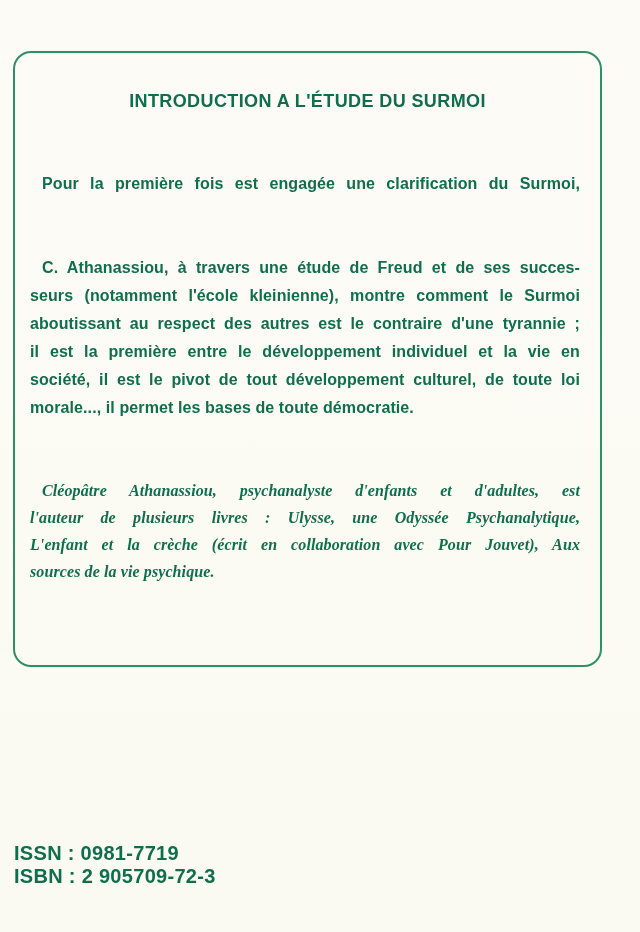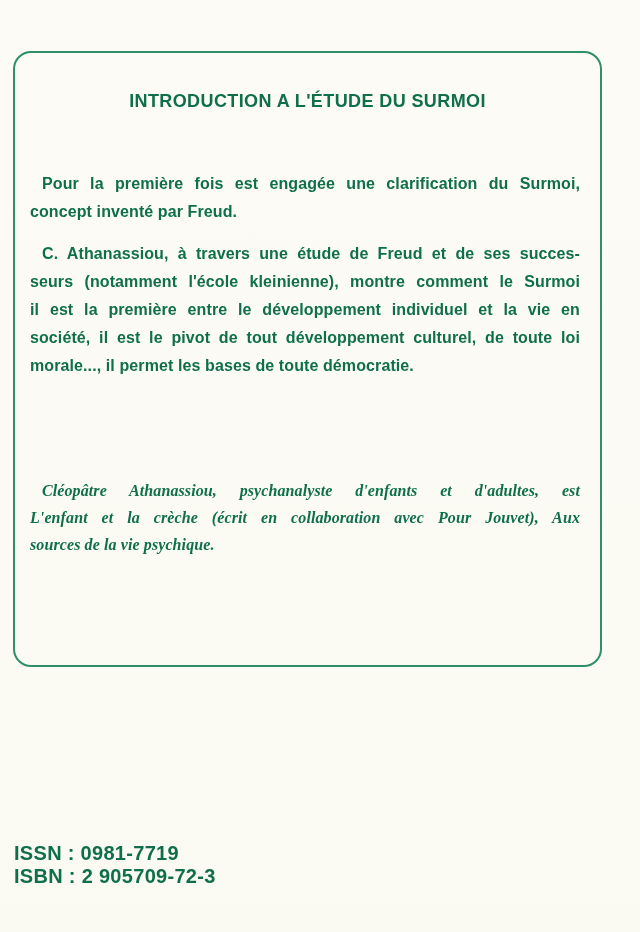--- a/index.html
+++ b/index.html
@@ -49,21 +49,21 @@
     color: var(--text_green, #0f6f4c);
   }
   .para .line {
     text-align: justify;
     text-align-last: justify;
     white-space: normal;
   }
   .para .line.indent { text-indent: 12px; }
   .para .line.last { text-align-last: left; }
   .p1 { top: 117px; }
-  .p2 { top: 187px; }
+  .p2 { top: 201px; }
   .p3 { top: 424px; font-style: italic; line-height: 27px; font-family: Liberation Serif, serif; }
   .footer {
     position: absolute;
     left: 14px;
     top: 842px;
     font-size: 20px;
     font-weight: 700;
     line-height: 23px;
     letter-spacing: 0.3px;
     color: var(--text_green, #0f6f4c);
@@ -73,33 +73,34 @@
 <body>
 
 <div class="page">
 
   <div class="frame">
 
     <h1 class="title">INTRODUCTION A L'ÉTUDE DU SURMOI</h1>
 
     <div class="para p1">
       <div class="line indent">Pour la première fois est engagée une clarification du Surmoi,</div>
-      <div class="line last">concept inventé par Freud.</div>
     </div>
 
     <div class="para p2">
       <div class="line indent">C. Athanassiou, à travers une étude de Freud et de ses succes-</div>
       <div class="line">seurs (notamment l'école kleinienne), montre comment le Surmoi</div>
+      <div class="line">aboutissant au respect des autres est le contraire d'une tyrannie ;</div>
       <div class="line">il est la première entre le développement individuel et la vie en</div>
       <div class="line">société, il est le pivot de tout développement culturel, de toute loi</div>
       <div class="line last">morale..., il permet les bases de toute démocratie.</div>
     </div>
 
     <div class="para p3">
       <div class="line indent">Cléopâtre Athanassiou, psychanalyste d'enfants et d'adultes, est</div>
+      <div class="line">l'auteur de plusieurs livres : Ulysse, une Odyssée Psychanalytique,</div>
       <div class="line">L'enfant et la crèche (écrit en collaboration avec Pour Jouvet), Aux</div>
       <div class="line last">sources de la vie psychique.</div>
     </div>
 
   </div>
 
   <div class="footer">
     <div>ISSN : 0981-7719</div>
     <div>ISBN : 2 905709-72-3</div>
   </div>

